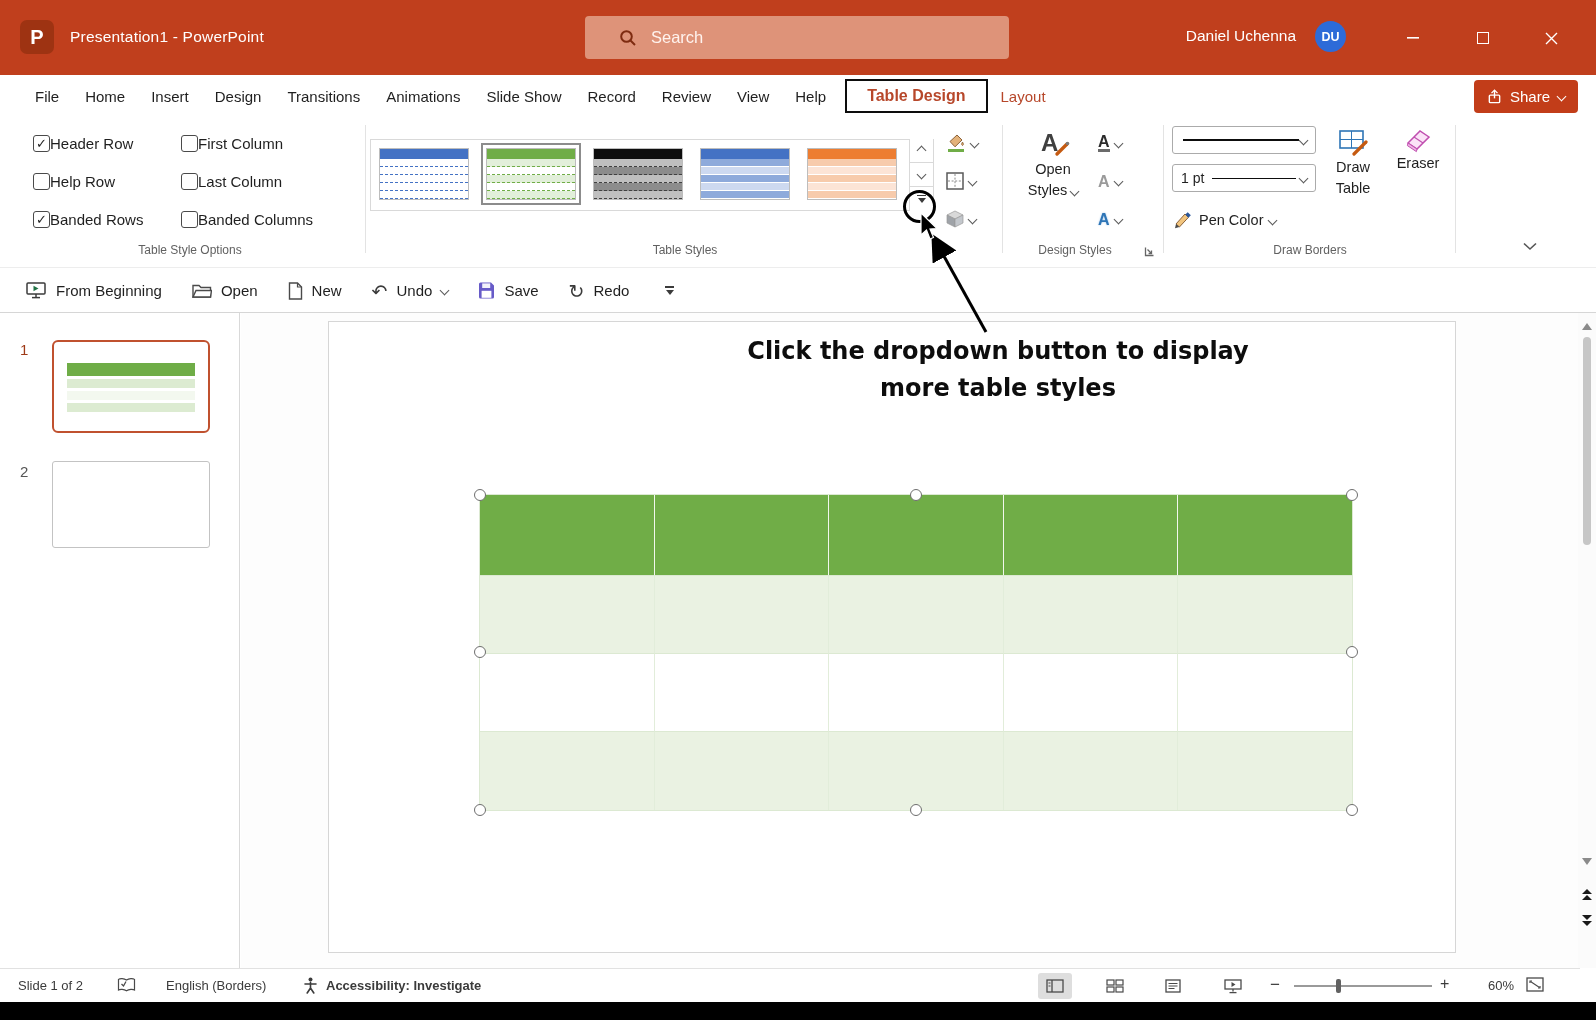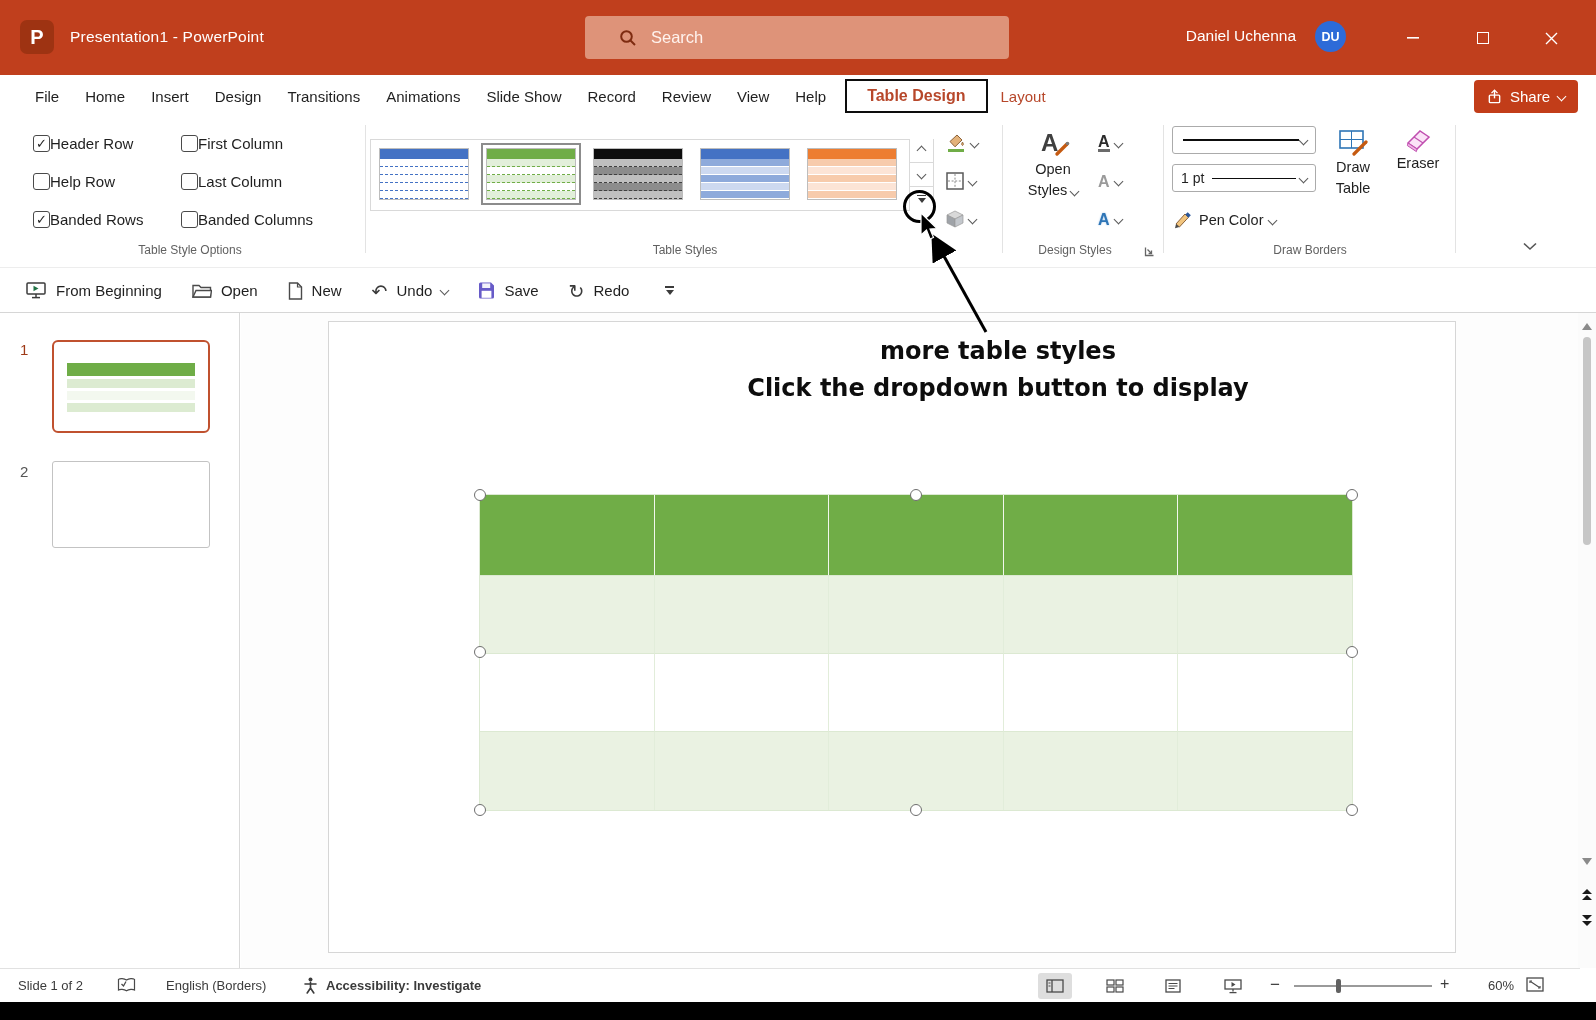--- a/index.html
+++ b/index.html
@@ -573,16 +573,16 @@
         <marker id="ah" markerWidth="9" markerHeight="9" refX="6.5" refY="4.5" orient="auto">
           <path d="M0,0 L9,4.5 L0,9 Z" fill="#000"></path>
         </marker>
       </defs>
     <line x1="91" y1="132" x2="40" y2="40" stroke="#000" stroke-width="3" marker-end="url(#ah)"></line>
   </svg>
   <svg class="ann-cursor" width="22" height="30" viewBox="0 0 22 30">
     <path d="M1,1 L1,23 L6.5,18 L10,27 L13.5,25.5 L10,17 L17,16.5 Z" fill="#000" stroke="#fff" stroke-width="1.2"></path>
   </svg>
   <div class="ann-text">
+    <div>Click the dropdown button to display</div>
     <div>more table styles</div>
-    <div>Click the dropdown button to display</div>
   </div>
 </div>
 
 </body></html>

